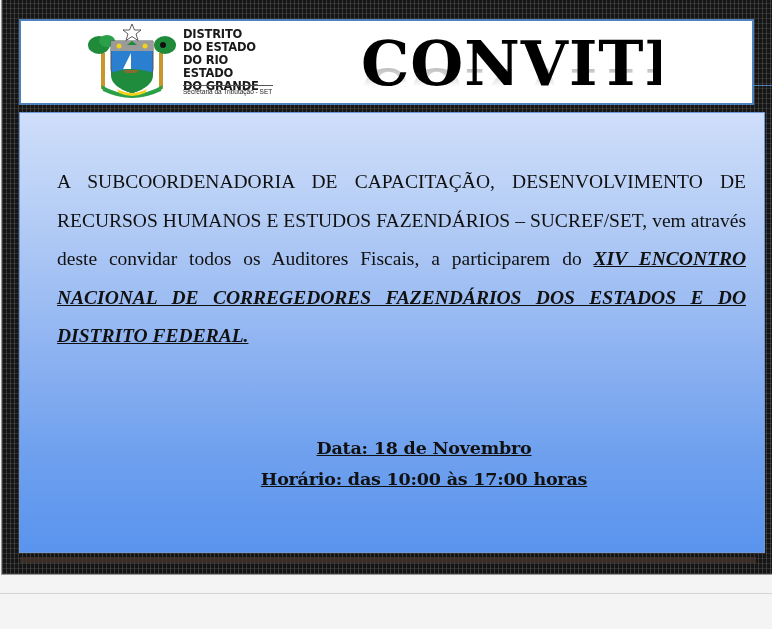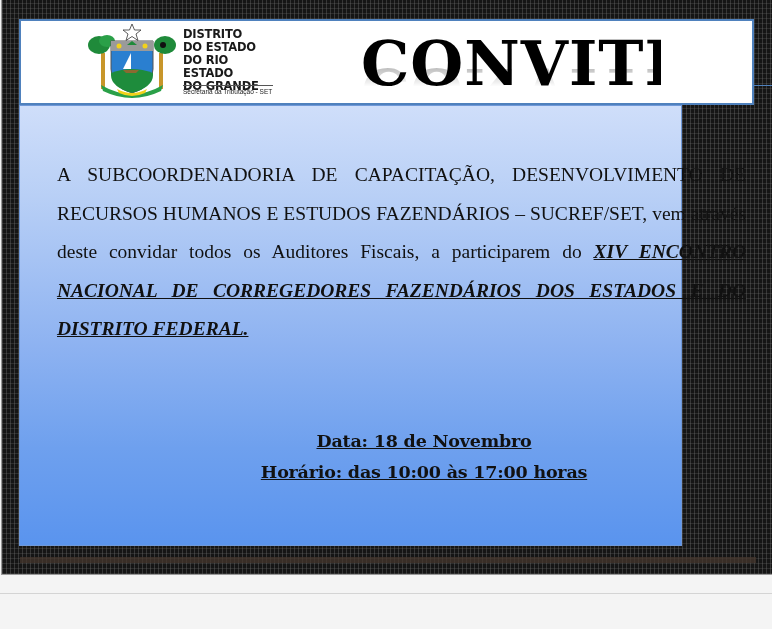--- a/index.html
+++ b/index.html
@@ -56,21 +56,21 @@
   .title-reflect {
     position:absolute; left:0; top:92px;
     font-family:"DejaVu Serif", serif; font-weight:bold;
     font-size:62px; line-height:66px; letter-spacing:1px;
     color:#000; opacity:0.45;
     transform:scaleY(-1) scaleX(0.98); transform-origin:left top;
     -webkit-mask-image:linear-gradient(to top, rgba(0,0,0,0.9) 0%, rgba(0,0,0,0) 45%);
     mask-image:linear-gradient(to top, rgba(0,0,0,0.9) 0%, rgba(0,0,0,0) 45%);
   }
   .panel {
-    position:absolute; left:19px; top:105px; width:663px; height:441px;
+    position:absolute; left:19px; top:112px; width:746px; height:441px;
     border:1px solid #6f98d8; box-sizing:border-box;
     background:linear-gradient(to bottom, #cfdefa 0%, #b9d0f6 20%, #8db2f1 55%, #6ea0ee 78%, #5a94ee 100%);
   }
   .body-text {
     position:absolute; left:37px; top:50px; width:689px;
     font-family:"Liberation Serif", serif; font-size:19.5px; line-height:38.6px;
     color:#111; text-align:justify; text-align-last:left;
   }
   .emph {
     font-weight:bold; font-style:italic; text-decoration:underline;

